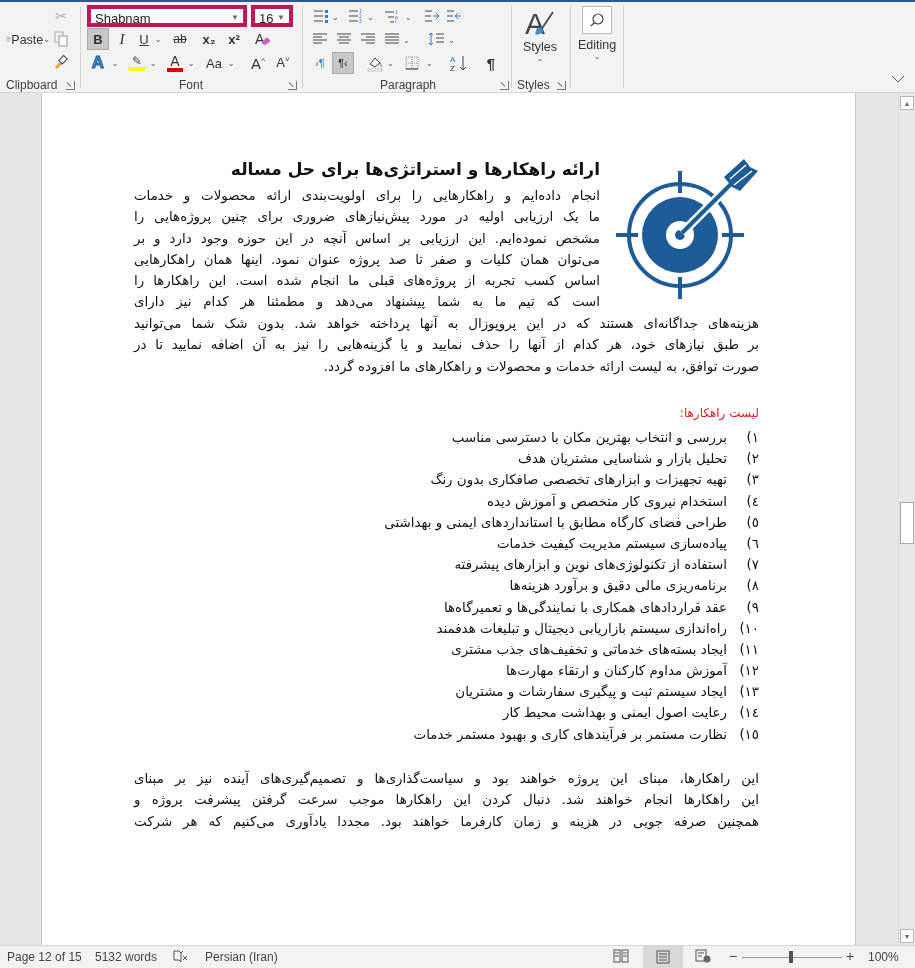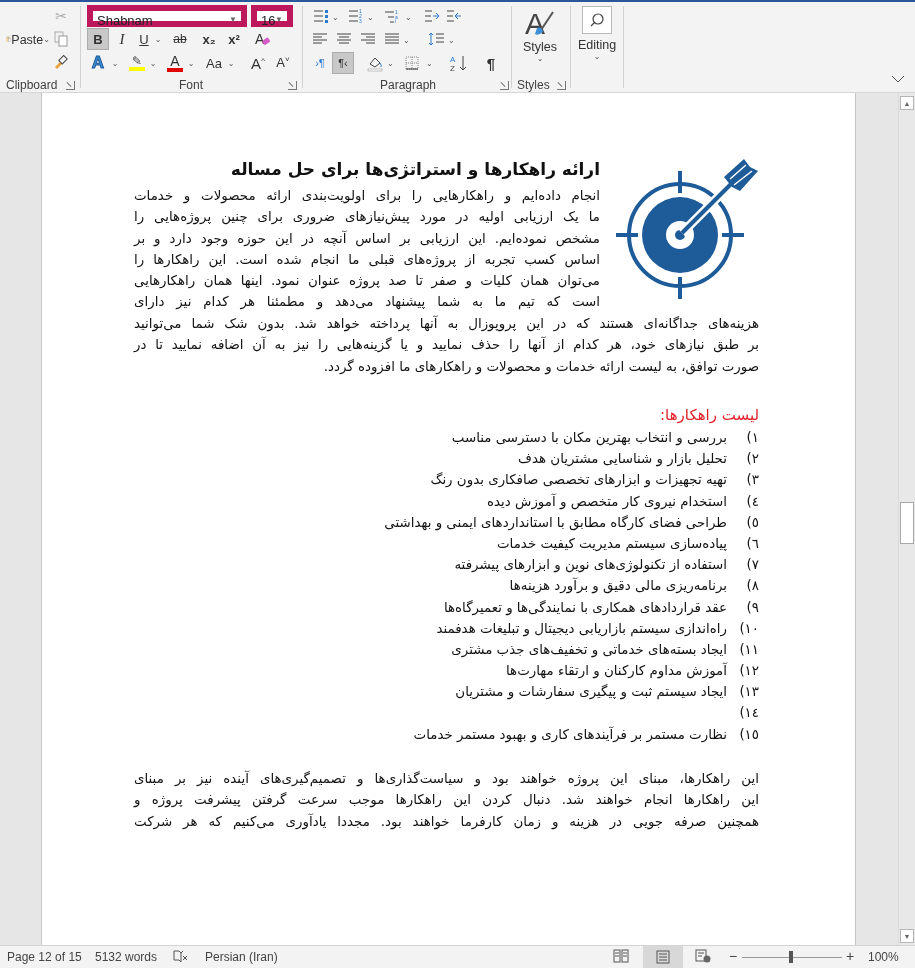--- a/index.html
+++ b/index.html
@@ -7,31 +7,31 @@
   .ribbon { position: absolute; left: 0; top: 0; width: 915px; height: 93px; background: #f3f3f3; border-bottom: 1px solid #d6d6d6; }
   .ribbon-topline { position:absolute; left:0; top:0; width:915px; height:2px; background:#2b579a; }
   .group { position: absolute; top: 2px; height: 91px; }
   .group-label { position: absolute; bottom: 1px; left: 0; right: 0; text-align: center; font-size: 12px; color: #404040; }
   .group-sep { position: absolute; top: 6px; width: 1px; height: 82px; background: #d2d2d2; }
   .launcher { position: absolute; bottom: 3px; right: 3px; width: 9px; height: 9px; border: 1px solid #777; border-top: none; border-left: none; }
   .launcher::after { content: ""; position: absolute; left: 0; top: 3px; width: 6px; height: 1px; background: #777; transform: rotate(45deg); }
   .btn { position: absolute; display: flex; align-items: center; justify-content: center; color: #333; font-size: 13px; }
   .btn.pressed { background: #c8c8c8; border: 1px solid #acacac; }
   .chev { font-size: 8px; color: #555; }
-  .combo { position: absolute; height: 22px; background: #fff; border: 6px solid #be185d; font-size: 13px; color: #222; padding: 2px 4px; }
+  .combo { position: absolute; height: 22px; background: #fff; border: 4px solid #be185d; font-size: 13px; color: #222; padding: 2px 4px; }
   .combo .arrow { position: absolute; right: 4px; top: 4px; font-size: 8px; color: #666; }
   .doc-area { position: absolute; left: 0; top: 93px; width: 898px; height: 852px; background: #e6e6e6; overflow: hidden; }
   .page { position: absolute; left: 41px; top: 0; width: 815px; height: 852px; background: #fff; border-left: 1px solid #c6c6c6; border-right: 1px solid #c6c6c6; }
   .rtl { direction: rtl; font-family: "DejaVu Sans", sans-serif; color: #111; }
   .heading { position: absolute; right: 255px; top: 66px; font-size: 17px; font-weight: bold; white-space: nowrap; }
   .para { position: absolute; font-size: 13.4px; line-height: 21.3px; text-align: justify; text-align-last: right; }
   .para .ln { display: block; white-space: nowrap; text-align-last: justify; }
   .para .ln.last { text-align-last: right; }
   .target { position: absolute; left: 574px; top: 66px; width: 144px; height: 142px; }
-  .list-title { position: absolute; right: 96px; top: 313px; font-size: 15px; color: #e0202a; }
+  .list-title { position: absolute; right: 96px; top: 313px; font-size: 12px; color: #e0202a; }
   .list { position: absolute; right: 96px; top: 334px; font-size: 13.4px; }
   .list li { list-style: none; height: 21.2px; line-height: 21.2px; white-space: nowrap; display: flex; flex-direction: row; }
   .list .num { display: inline-block; width: 32px; text-align: right; }
   .scrollbar { position: absolute; left: 898px; top: 93px; width: 17px; height: 852px; background: #e8e8e8; border-left: 1px solid #dadada; }
   .sb-btn { position: absolute; left: 1px; width: 14px; height: 14px; background: #fff; border: 1px solid #b5b5b5; font-size: 7px; color: #666; display:flex; align-items:center; justify-content:center; }
   .sb-thumb { position: absolute; left: 1px; top: 409px; width: 14px; height: 42px; background: #fff; border: 1px solid #a8a8a8; }
   .statusbar { position: absolute; left: 0; top: 945px; width: 915px; height: 23px; background: #f3f3f3; border-top: 1px solid #d4d4d4; font-size: 12px; color: #444; }
   .statusbar .item { position: absolute; top: 4px; white-space: nowrap; }
   .ribbon-collapse { position: absolute; right: 10px; top: 72px; font-size: 12px; color: #555; }
 </style>
@@ -306,22 +306,22 @@
 
 <div class="doc-area">
   <div class="page">
 
     <div class="heading rtl">ارائه راهکارها و استراتژی‌ها برای حل مساله</div>
 
     <div class="para rtl" style="right:255px; top:92px; width:466px;">
       <span class="ln">انجام داده‌ایم و راهکارهایی را برای اولویت‌بندی ارائه محصولات و خدمات</span>
       <span class="ln">ما یک ارزیابی اولیه در مورد پیش‌نیازهای ضروری برای چنین پروژه‌هایی را</span>
       <span class="ln">مشخص نموده‌ایم. این ارزیابی بر اساس آنچه در این حوزه وجود دارد و بر</span>
+      <span class="ln">می‌توان همان کلیات و صفر تا صد پروژه عنوان نمود. اینها همان راهکارهایی</span>
       <span class="ln">اساس کسب تجربه از پروژه‌های قبلی ما انجام شده است. این راهکارها را</span>
-      <span class="ln">می‌توان همان کلیات و صفر تا صد پروژه عنوان نمود. اینها همان راهکارهایی</span>
       <span class="ln">است که تیم ما به شما پیشنهاد می‌دهد و مطمئنا هر کدام نیز دارای</span>
     </div>
 
     <svg class="target" viewBox="0 0 144 142">
       <g fill="none" stroke="#1d5b99" stroke-width="4">
         <circle cx="64" cy="76" r="51"></circle>
         <line x1="64" y1="12" x2="64" y2="34"></line>
         <line x1="64" y1="118" x2="64" y2="140"></line>
         <line x1="0" y1="76" x2="22" y2="76"></line>
         <line x1="106" y1="76" x2="128" y2="76"></line>
@@ -391,20 +391,21 @@
       <li>
           <span class="num">۱۲)</span>
           <span>آموزش مداوم کارکنان و ارتقاء مهارت‌ها</span>
         </li>
       <li>
           <span class="num">۱۳)</span>
           <span>ایجاد سیستم ثبت و پیگیری سفارشات و مشتریان</span>
         </li>
       <li>
           <span class="num">۱٤)</span>
+          <span>رعایت اصول ایمنی و بهداشت محیط کار</span>
         </li>
       <li>
           <span class="num">۱٥)</span>
           <span>نظارت مستمر بر فرآیندهای کاری و بهبود مستمر خدمات</span>
         </li>
     </ul>
 
     <div class="para rtl" style="right:96px; top:675px; width:625px;">
       <span class="ln">این راهکارها، مبنای این پروژه خواهند بود و سیاست‌گذاری‌ها و تصمیم‌گیری‌های آینده نیز بر مبنای</span>
       <span class="ln">این راهکارها انجام خواهند شد. دنبال کردن این راهکارها موجب سرعت گرفتن پیشرفت پروژه و</span>

